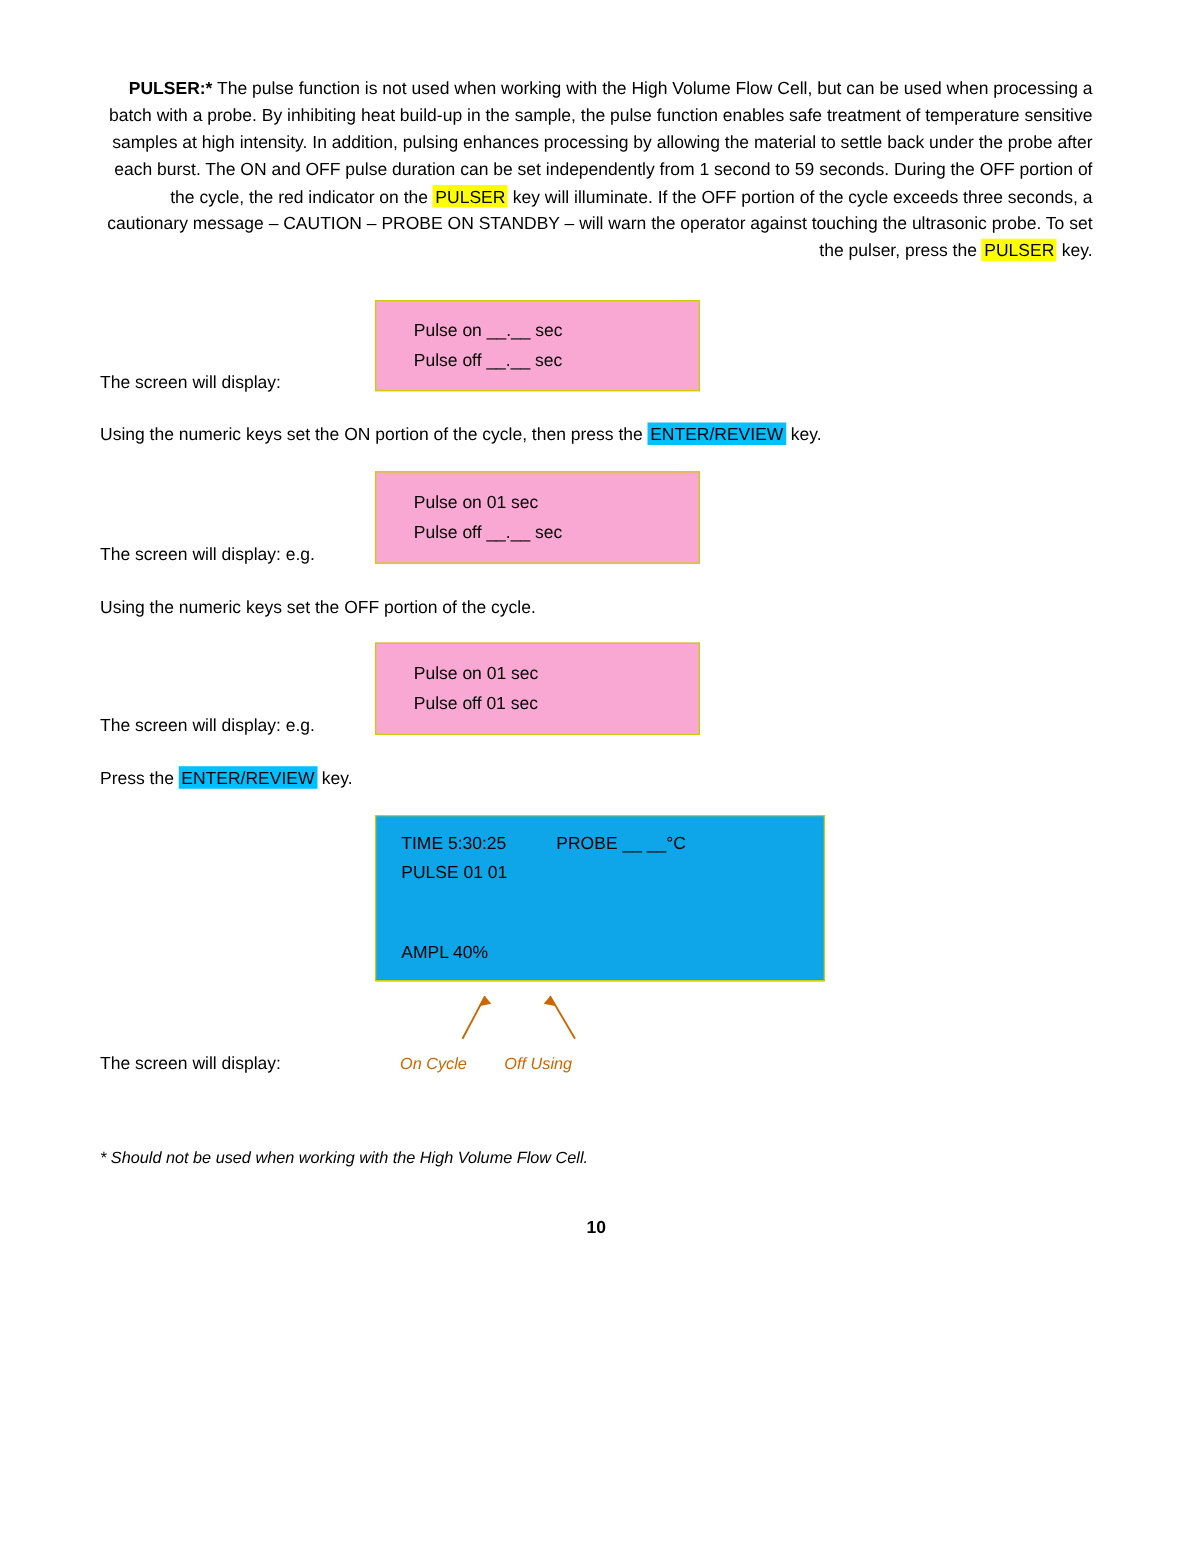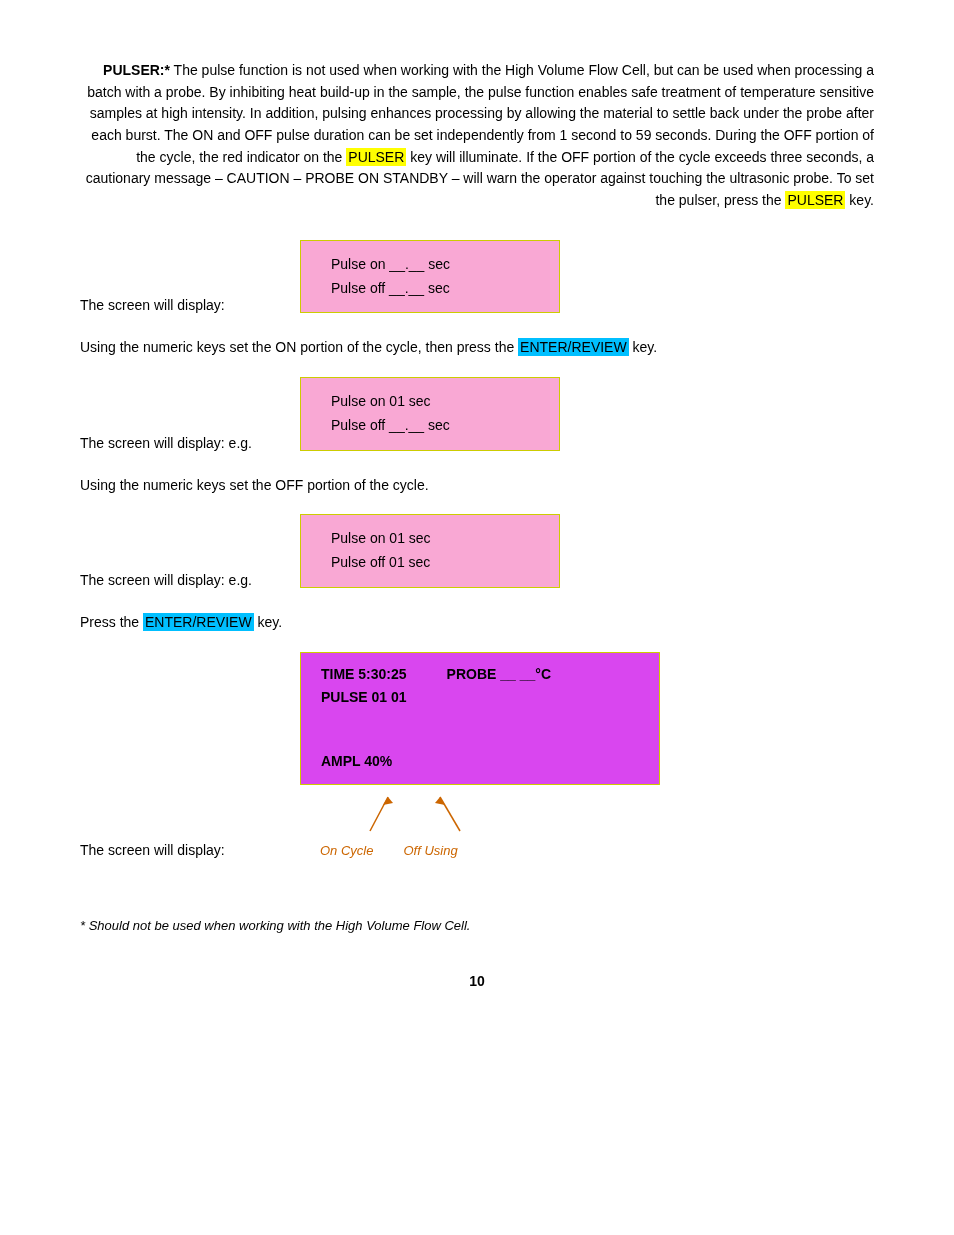--- a/index.html
+++ b/index.html
@@ -47,28 +47,27 @@
       background-color: #f9a8d4;
       border: 1.5px solid #cccc00;
       padding: 12px 30px;
       min-width: 260px;
       font-size: 14px;
       line-height: 1.7;
       font-family: Arial, Helvetica, sans-serif;
     }
 
     .screen-box-wide {
-      background-color: #d946ef;
+      background-color: #0ea5e9;
       border: 1.5px solid #cccc00;
       padding: 10px 20px;
       min-width: 360px;
       font-size: 14px;
       line-height: 1.7;
       font-family: Arial, Helvetica, sans-serif;
-      font-weight: bold;
     }
 
     .section-gap {
       margin-bottom: 24px;
     }
 
     .body-text {
       font-size: 14px;
       line-height: 1.55;
       margin-bottom: 18px;

